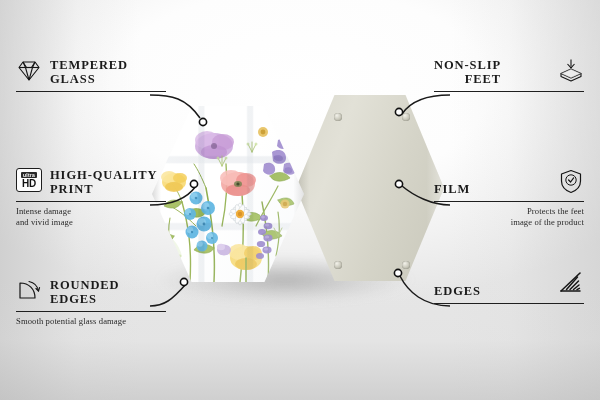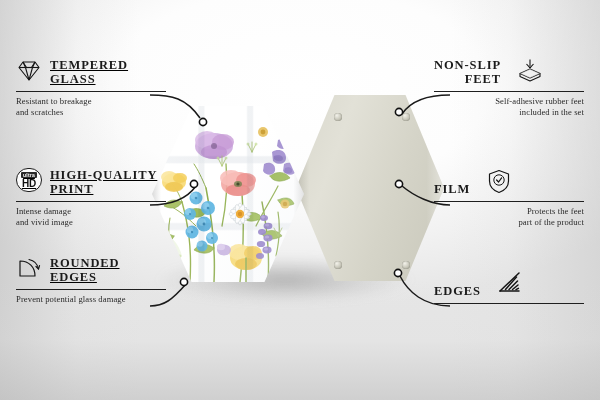--- a/index.html
+++ b/index.html
@@ -87,22 +87,22 @@
     clip-path:polygon(26% 0%, 74% 0%, 100% 50%, 74% 100%, 26% 100%, 0% 50%);
     background:linear-gradient(90deg, rgba(150,150,150,.35) 0%, rgba(255,255,255,0) 6%, rgba(255,255,255,0) 93%, rgba(160,160,160,.28) 100%);
   }
 
   
   .feature { position:absolute; width:150px; }
   .feat-left { left:16px; text-align:left; }
   .feat-right { right:16px; text-align:right; }
 
   .feat-head { display:flex; align-items:flex-start; gap:8px; }
-  .feat-right .feat-head { justify-content:flex-start;gap:16px; }
-  .feat-left .feat-head { justify-content:flex-start;text-decoration:underline; }
+  .feat-right .feat-head { justify-content:space-between;gap:16px; }
+  .feat-left .feat-head { justify-content:flex-start; }
 
   .feat-icon { width:26px; height:26px; flex:0 0 26px; position:relative; }
   .feat-icon svg { display:block; width:26px; height:26px; }
 
   .feat-title {
     font-family:"Liberation Serif", serif;
     font-size:12.5px;
     font-weight:700;
     letter-spacing:.9px;
     line-height:13.5px;
@@ -119,21 +119,21 @@
     font-family:"Liberation Serif", serif;
     font-size:8.6px;
     line-height:10.8px;
     color:#2a2a2a;
     margin-top:4px;
     letter-spacing:.1px;
   }
 
   
   .hd-badge {
-    width:26px; height:24px; border:1.3px solid #1d1d1d; border-radius:12px;
+    width:26px; height:24px; border:1.3px solid #1d1d1d; border-radius:3px;
     display:flex; flex-direction:column; align-items:center; justify-content:center;
     background:#fdfdfd; overflow:hidden;
   }
   .hd-ultra {
     font-family:"Liberation Sans", sans-serif;
     font-size:5px; line-height:6px; font-weight:700;
     background:#2a2a2a; color:#fff;
     padding:0 2px; border-radius:1px; letter-spacing:.2px;
   }
   .hd-main {
@@ -365,88 +365,86 @@
           <path d="M7 4 L9.5 9.5 L13 22"></path>
           <path d="M19 4 L16.5 9.5 L13 22"></path>
           <path d="M9.5 9.5 L16.5 9.5"></path>
           <path d="M7 4 L10.5 9.5 M19 4 L15.5 9.5"></path>
         </g>
       </svg>
     </span>
     <span class="feat-title"><span>TEMPERED</span><br><span>GLASS</span></span>
   </div>
   <div class="feat-rule"></div>
-  <div class="feat-desc"><span>Resistant to breakage</span><br><span>and scratches</span></div>
 </div>
 
 <div class="feature feat-left" style="top:168px;">
   <div class="feat-head">
     <span class="feat-icon">
       <span class="hd-badge">
         <span class="hd-ultra">ultra</span>
         <span class="hd-main">HD</span>
       </span>
     </span>
     <span class="feat-title"><span>HIGH-QUALITY</span><br><span>PRINT</span></span>
   </div>
   <div class="feat-rule"></div>
   <div class="feat-desc"><span>Intense damage</span><br><span>and vivid image</span></div>
 </div>
 
-<div class="feature feat-left" style="top:256px;">
+<div class="feature feat-left" style="top:278px;">
   <div class="feat-head">
     <span class="feat-icon">
       <svg viewBox="0 0 26 26" aria-hidden="true">
         <g fill="none" stroke="#151515" stroke-width="1.2" stroke-linejoin="round" stroke-linecap="round">
           <path d="M4 5 L4 20 L19 20 C19 11 13 5 4 5 Z"></path>
           <path d="M13 3.5 C18 4.5 21.5 8 22.5 13" stroke-width="1.1"></path>
           <path d="M22.5 13 L20 10.5 M22.5 13 L23.5 9.6"></path>
         </g>
       </svg>
     </span>
     <span class="feat-title"><span>ROUNDED</span><br><span>EDGES</span></span>
   </div>
   <div class="feat-rule"></div>
-  <div class="feat-desc"><span>Prevent potential glass damage</span></div>
+  <div class="feat-desc"><span>Smooth potential glass damage</span></div>
 </div>
 
 <div class="feature feat-right" style="top:58px;">
   <div class="feat-head">
     <span class="feat-title"><span>NON-SLIP</span><br><span>FEET</span></span>
     <span class="feat-icon">
       <svg viewBox="0 0 26 26" aria-hidden="true">
         <g fill="none" stroke="#151515" stroke-width="1.1" stroke-linejoin="round">
           <path d="M13 1.5 L13 8.5"></path>
           <path d="M9.5 6 L13 9.8 L16.5 6"></path>
           <path d="M13 11 L23 15.5 L13 20 L3 15.5 Z"></path>
           <path d="M3 15.5 L3 18.5 L13 23 L23 18.5 L23 15.5"></path>
         </g>
         <path d="M13 11 L23 15.5 L13 20 L3 15.5 Z" fill="#f2f2f2" opacity=".6"></path>
       </svg>
     </span>
   </div>
   <div class="feat-rule"></div>
-  <div class="feat-desc"><span>Self-adhesive rubber feet</span><br><span>included in the set</span></div>
 </div>
 
 <div class="feature feat-right" style="top:168px;">
   <div class="feat-head">
     <span class="feat-title"><br><span>FILM</span></span>
     <span class="feat-icon">
       <svg viewBox="0 0 26 26" aria-hidden="true">
         <g fill="none" stroke="#151515" stroke-width="1.2" stroke-linejoin="round">
           <path d="M13 2.5 L22.5 6 L22.5 13 C22.5 18.5 18.5 22.5 13 24.5 C7.5 22.5 3.5 18.5 3.5 13 L3.5 6 Z"></path>
           <circle cx="13" cy="12" r="5.2" stroke-width="1"></circle>
           <path d="M10.6 12 L12.6 14 L15.6 9.8" stroke-width="1.2" stroke-linecap="round"></path>
         </g>
       </svg>
     </span>
   </div>
   <div class="feat-rule"></div>
-  <div class="feat-desc"><span>Protects the feet</span><br><span>part of the product</span></div>
+  <div class="feat-desc"><span>Protects the feet</span><br><span>image of the product</span></div>
 </div>
 
 <div class="feature feat-right" style="top:270px;">
   <div class="feat-head">
     <span class="feat-title"><br><span>EDGES</span></span>
     <span class="feat-icon">
       <svg viewBox="0 0 26 26" aria-hidden="true">
         <g stroke="#151515" stroke-width="1.5" fill="none" stroke-linecap="round">
           <path d="M3 21 L22 21"></path>
           <path d="M22 3 L3 21"></path>

